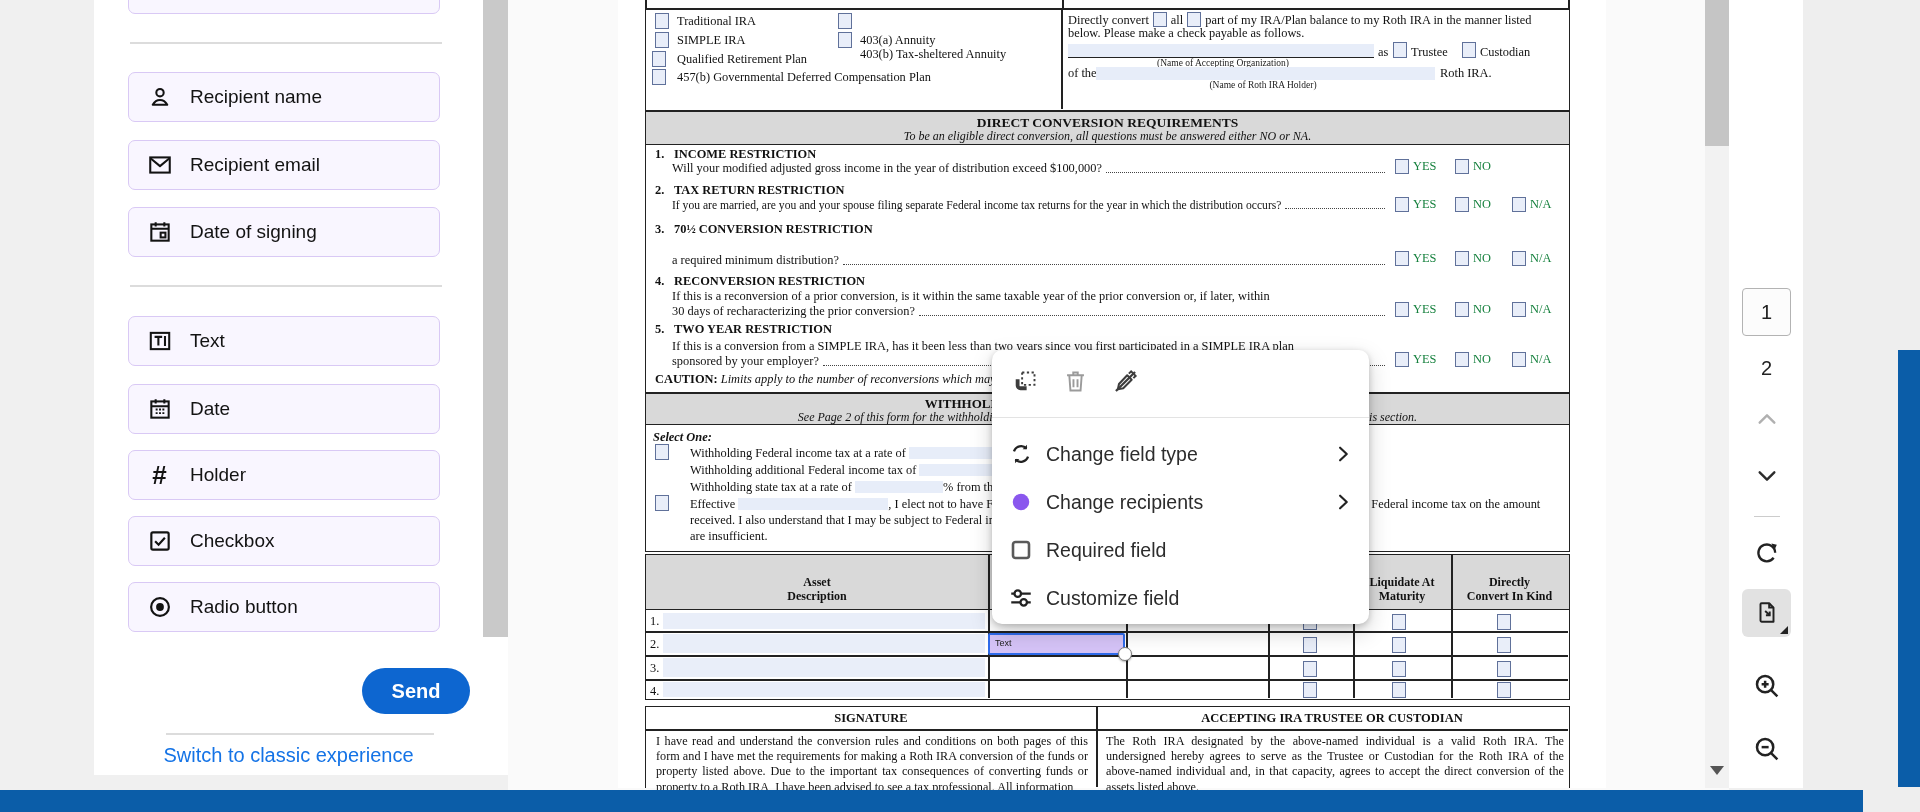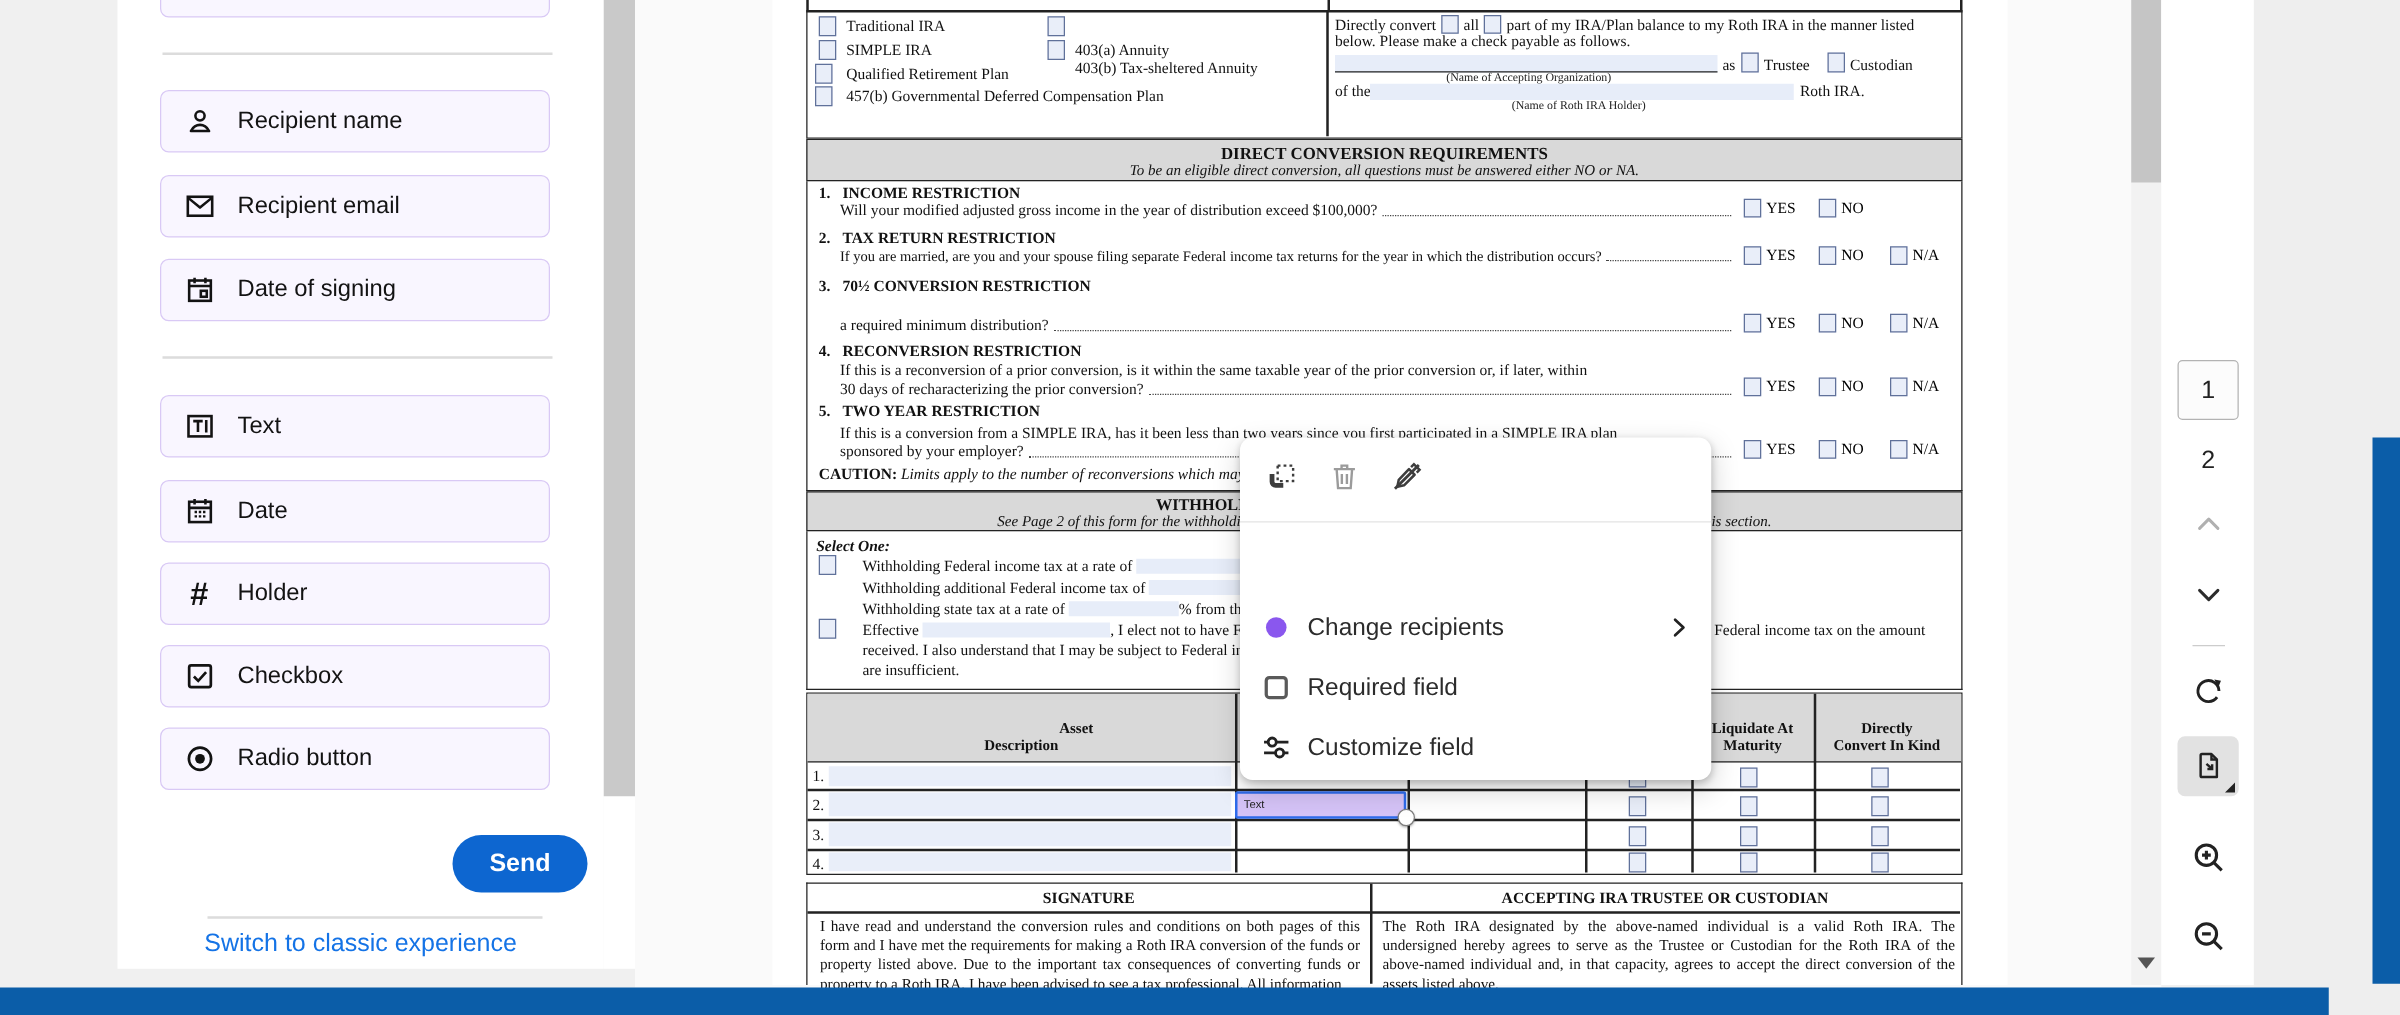--- a/index.html
+++ b/index.html
@@ -29,21 +29,21 @@
   .gbar{background:#d9d9d9;}
   .fcb{position:absolute;width:14px;height:16px;background:#e9eef9;border:1px solid #60719a;box-sizing:border-box;}
   .icb{display:inline-block;width:14px;height:15px;background:#e9eef9;border:1px solid #60719a;
        vertical-align:-3px;margin:0 4px;box-sizing:border-box;}
   .bfld{display:inline-block;background:#e7edf9;height:12px;vertical-align:-2px;}
   .dtxt{position:absolute;font-family:"Liberation Serif",serif;font-size:12.4px;color:#111;white-space:nowrap;}
   .btxt{font-weight:700;}
   .qline{position:absolute;left:54px;width:716px;display:flex;align-items:flex-end;}
   .qline .lead{flex:1 1 auto;border-bottom:1.6px dotted #444;margin:0 3px 3px 4px;min-width:0;}
   .opt{position:absolute;display:flex;align-items:flex-end;gap:4px;font-family:"Liberation Serif",serif;
-       font-size:12.4px;color:#000000;}
+       font-size:12.4px;color:#15803d;}
   .opt .icb{margin:0;}
   .cap{position:absolute;font-family:"Liberation Serif",serif;font-size:9.5px;color:#222;text-align:center;}
   .just{white-space:normal;text-align:justify;line-height:15.2px;font-size:12.2px;}
   
   .selfield{position:absolute;background:#d5c3f7;border:2px solid #2f6bea;box-sizing:border-box;border-radius:2px;}
   .selfield span{position:absolute;left:5px;top:3px;font-size:9px;color:#222;font-family:"Liberation Sans",sans-serif;}
   .handle{position:absolute;width:14px;height:14px;border-radius:50%;background:#fff;border:1.5px solid #7d7d7d;
           box-sizing:border-box;box-shadow:0 1px 2px rgba(0,0,0,.3);}
   
   .menu{left:992px;top:350px;width:377px;height:274px;background:#fff;border-radius:10px;
@@ -338,21 +338,21 @@
       <div class="vline" style="left:342px;top:0;height:143px;"></div>
       <div class="vline" style="left:480px;top:0;height:143px;"></div>
       <div class="vline" style="left:622px;top:0;height:143px;"></div>
       <div class="vline" style="left:707px;top:0;height:143px;"></div>
       <div class="vline" style="left:805px;top:0;height:143px;"></div>
 
       <div class="hline" style="left:0;top:76px;width:922px;"></div>
       <div class="hline" style="left:0;top:100px;width:922px;"></div>
       <div class="hline" style="left:0;top:124px;width:922px;"></div>
 
-      <div class="dtxt btxt" style="left:0;top:20px;width:342px;text-align:center;font-size:12px;padding-left:44px;">Asset</div>
+      <div class="dtxt btxt" style="left:0;top:20px;width:342px;text-align:center;font-size:12px;">Asset</div>
       <div class="dtxt btxt" style="left:0;top:34px;width:342px;text-align:center;font-size:12px;">Description</div>
       <div class="dtxt btxt" style="left:707px;top:20px;width:98px;text-align:center;font-size:12px;">Liquidate At</div>
       <div class="dtxt btxt" style="left:707px;top:34px;width:98px;text-align:center;font-size:12px;">Maturity</div>
       <div class="dtxt btxt" style="left:805px;top:20px;width:117px;text-align:center;font-size:12px;">Directly</div>
       <div class="dtxt btxt" style="left:805px;top:34px;width:117px;text-align:center;font-size:12px;">Convert In Kind</div>
 
       <div class="dtxt" style="left:4px;top:59px;">1.</div>
       <div class="dtxt" style="left:4px;top:82px;">2.</div>
       <div class="dtxt" style="left:4px;top:106px;">3.</div>
       <div class="dtxt" style="left:4px;top:129px;">4.</div>
@@ -409,20 +409,36 @@
       <div class="mtool">
         <svg width="27" height="27" viewBox="0 0 24 24">
             <path d="M13.5 6.5l4 4-7.5 7.5-4.8 1 1-4.8z" fill="none" stroke="#3d3d3d" stroke-width="1.8" stroke-linejoin="round"></path>
             <path d="M15 5l2-2 4 4-2 2" fill="none" stroke="#3d3d3d" stroke-width="1.8"></path>
             <path d="M3.5 20.5L20.5 3.5" stroke="#3d3d3d" stroke-width="2"></path>
           </svg>
       </div>
     </div>
     <div class="menu-div"></div>
 
+    <div class="mitem" style="top:80px;">
+      <span class="mic">
+        <svg width="26" height="26" viewBox="0 0 24 24">
+            <path d="M5.5 9.5a7 7 0 0 1 11.6-2.6" fill="none" stroke="#222" stroke-width="2.1"></path>
+            <path d="M17.5 3.5v4h-4z" fill="#222"></path>
+            <path d="M18.5 14.5a7 7 0 0 1-11.6 2.6" fill="none" stroke="#222" stroke-width="2.1"></path>
+            <path d="M6.5 20.5v-4h4z" fill="#222"></path>
+          </svg>
+      </span>
+      <span class="mlbl">Change field type</span>
+      <span class="mchev">
+        <svg width="20" height="20" viewBox="0 0 24 24">
+            <path d="M8.5 4.5l8 7.5-8 7.5" fill="none" stroke="#222" stroke-width="2.6" stroke-linecap="round" stroke-linejoin="round"></path>
+          </svg>
+      </span>
+    </div>
 
     <div class="mitem" style="top:128px;">
       <span class="mic">
         <svg width="22" height="22" viewBox="0 0 24 24">
             <circle cx="12" cy="12" r="9" fill="#8a57ee"></circle>
           </svg>
       </span>
       <span class="mlbl">Change recipients</span>
       <span class="mchev">
         <svg width="20" height="20" viewBox="0 0 24 24">

